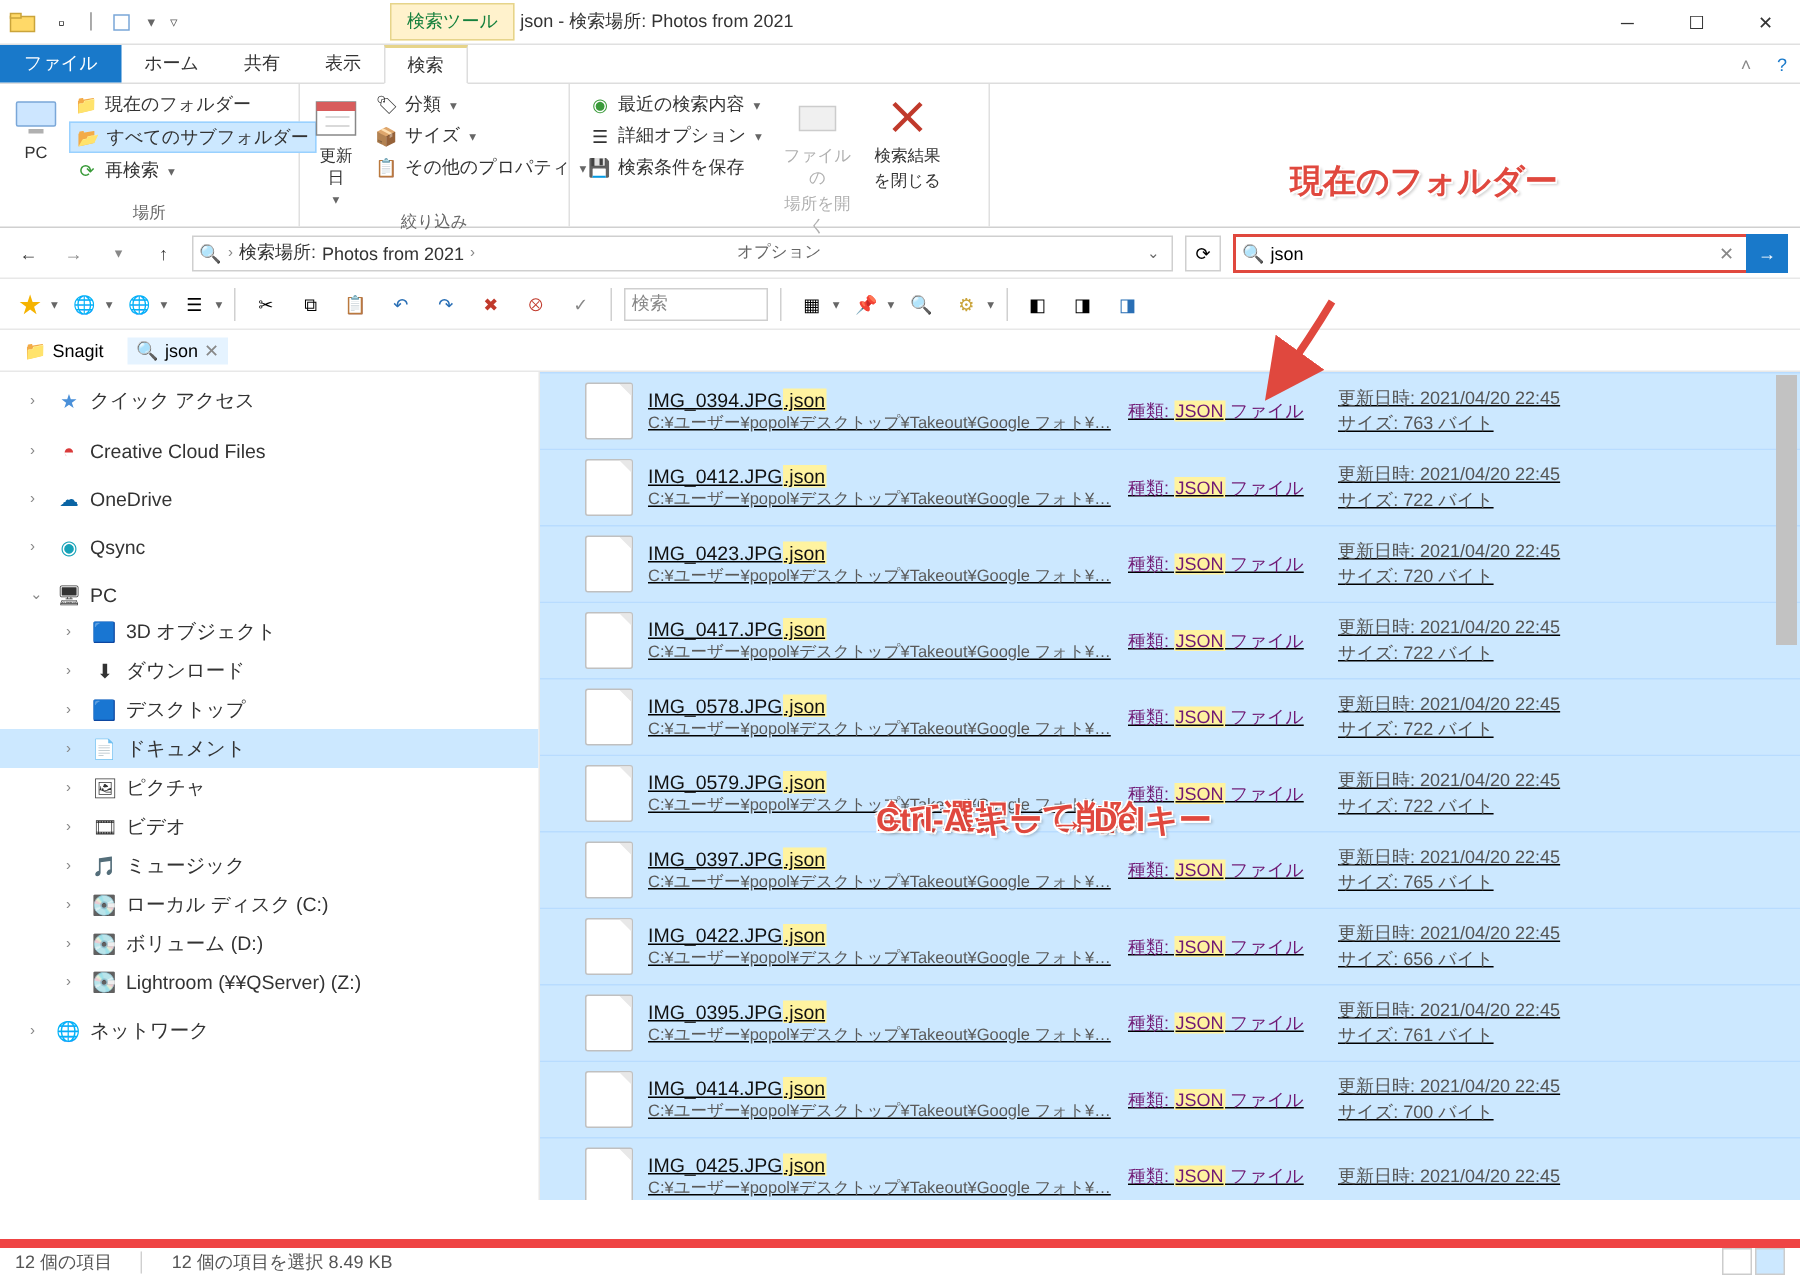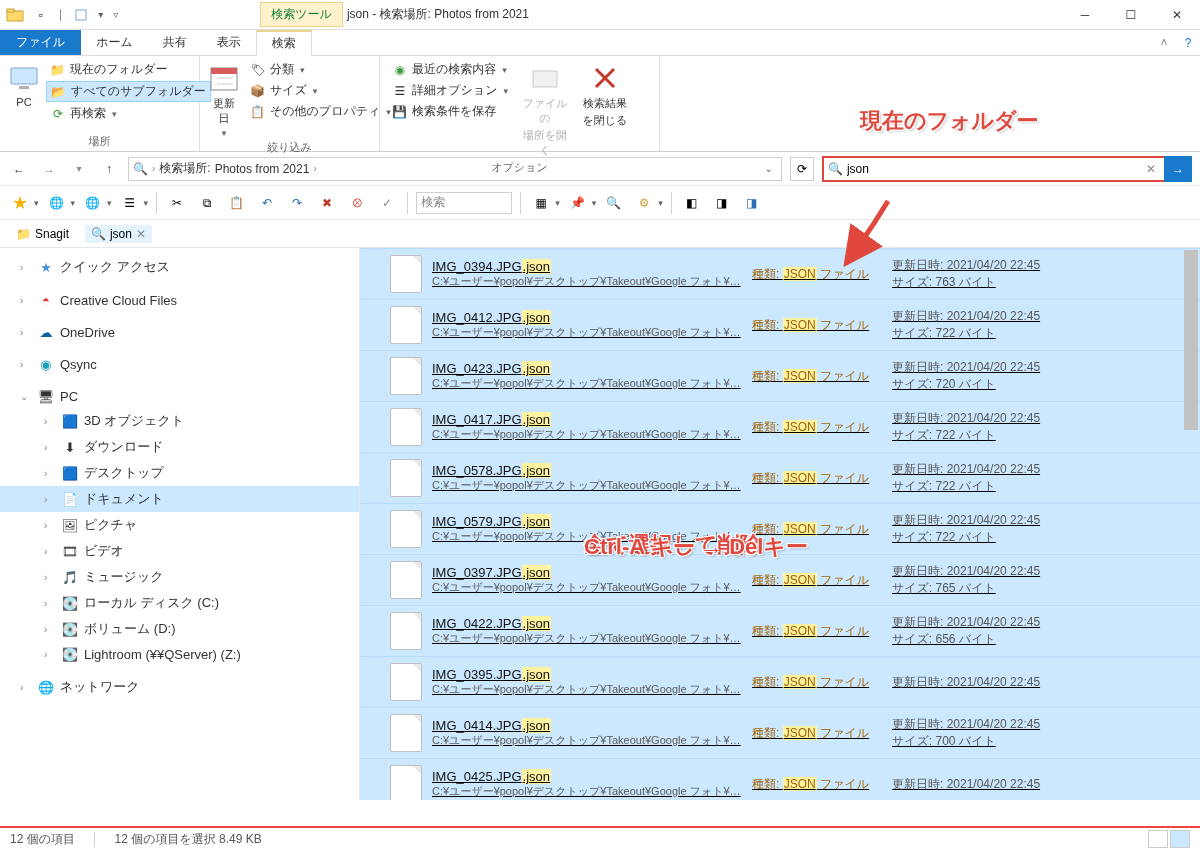--- a/index.html
+++ b/index.html
@@ -78,26 +78,26 @@
 
 .filepane { flex: 1; overflow: hidden; position: relative; }
 .scrollthumb { position:absolute; right: 2px; top: 2px; width: 14px; height: 180px; background: #c2c2c2; }
 .filelist { height: 100%; overflow: hidden; text-decoration: underline; }
 .filerow { display: flex; align-items: center; gap: 10px; padding: 6px 24px 6px 30px; background: #cce8ff; border-top: 1px solid #b8dcff; min-height: 50px; }
 .filerow .ficon { width: 32px; height: 38px; border: 1px solid #c0c0c0; background: #fff; border-radius: 2px; position: relative; }
 .filerow .ficon::after { content: ""; position: absolute; right: 0; top: 0; border-top: 8px solid #e8e8e8; border-left: 8px solid transparent; }
 .filerow .namecol { flex: 0 0 310px; }
 .filerow .fname { font-size: 13px; color: #111; }
 .filerow .fpath { font-size: 11px; color: #5a5a5a; }
-.filerow .typecol { flex: 0 0 130px; font-size: 12px; color: #a16207; }
+.filerow .typecol { flex: 0 0 130px; font-size: 12px; color: #701a75; }
 .filerow .metacol { flex: 1; font-size: 12px; color: #555; }
 .filerow .hl { background: #fff3a0; padding: 0 1px; }
 
 
-.statusbar { position: absolute; bottom: 0; left: 0; right: 0; height: 24px; border-top: 2px solid #ef4444; display: flex; align-items: center; padding: 0 10px; gap: 16px; color: #555; font-size: 12px; background:#fff; }
+.statusbar { position: absolute; bottom: 0; left: 0; right: 0; height: 24px; border-top: 6px solid #ef4444; display: flex; align-items: center; padding: 0 10px; gap: 16px; color: #555; font-size: 12px; background:#fff; }
 .statusbar .sep { color: #ccc; }
 .statusbar .viewbtns { margin-left: auto; display:flex; gap:2px; }
 .statusbar .viewbtns div { width:20px; height:18px; border:1px solid #ccc; }
 .statusbar .viewbtns div.active { background: #cce8ff; }
 
 
 .anno { position: absolute; color: #e0483e; font-weight: 800; font-size: 22px; text-shadow: -1px -1px 0 #fff, 1px -1px 0 #fff, -1px 1px 0 #fff, 1px 1px 0 #fff, 2px 2px 2px rgba(0,0,0,.2); pointer-events:none; white-space: nowrap; }
 .arrow { position:absolute; pointer-events:none; }
 .arrow svg { overflow: visible; }
 </style>
@@ -512,20 +512,21 @@
         </div>
         <div class="filerow">
     <div class="ficon"></div>
     <div class="namecol">
       <div class="fname">IMG_0395.JPG<span class="hl">.json</span></div>
       <div class="fpath">C:¥ユーザー¥popol¥デスクトップ¥Takeout¥Google フォト¥…</div>
     </div>
     <div class="typecol">種類: <span class="hl">JSON</span> ファイル</div>
     <div class="metacol">
       <div>更新日時: 2021/04/20 22:45</div>
+      <div>サイズ: 761 バイト</div>
     </div>
         </div>
         <div class="filerow">
     <div class="ficon"></div>
     <div class="namecol">
       <div class="fname">IMG_0414.JPG<span class="hl">.json</span></div>
       <div class="fpath">C:¥ユーザー¥popol¥デスクトップ¥Takeout¥Google フォト¥…</div>
     </div>
     <div class="typecol">種類: <span class="hl">JSON</span> ファイル</div>
     <div class="metacol">

